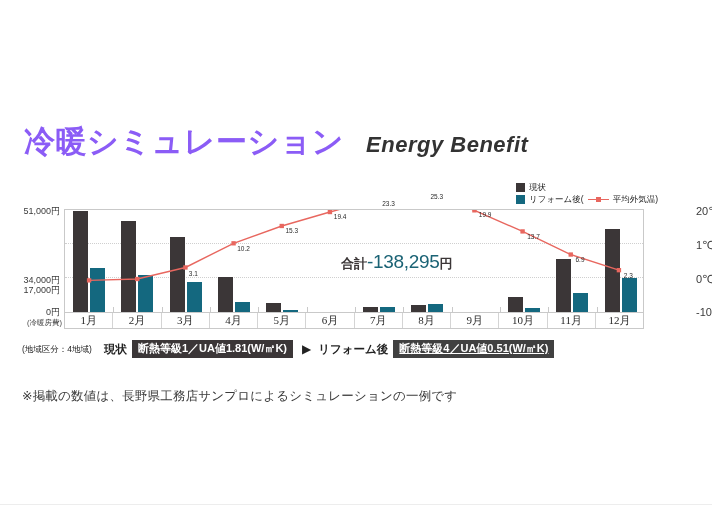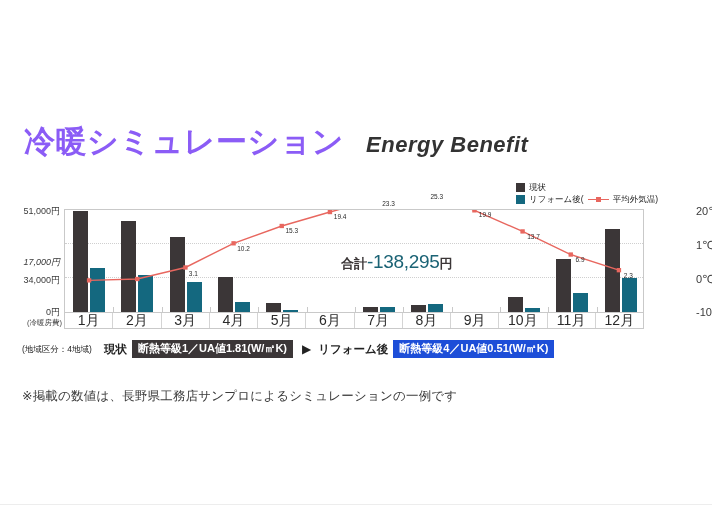--- a/index.html
+++ b/index.html
@@ -179,27 +179,28 @@
     top: 313px;
     width: 580px;
     height: 16px;
     border: 1px solid #c9c9c9;
     border-top: none;
     box-sizing: border-box;
     display: flex;
   }
   .month {
     flex: 1 1 0;
-    font-size: 14px;
+    font-size: 11px;
     color: #2a2a2a;
     display: flex;
     align-items: center;
     justify-content: center;
     border-right: 1px solid #d4d4d4;
     box-sizing: border-box;
+    font-family: Liberation Serif, serif;
   }
   .month:last-child { border-right: none; }
 
   
   .total {
     position: absolute;
     left: 341px;
     top: 252px;
     font-size: 16px;
     white-space: nowrap;
@@ -255,21 +256,21 @@
     margin-right: 5px;
   }
   .chip {
     font-size: 11px;
     font-weight: bold;
     color: #ffffff;
     padding: 3px 6px 4px 6px;
     line-height: 1;
   }
   .chip.dark { background: #3b3637; }
-  .chip.teal { background: #1d4ed8; }
+  .chip.teal { background: #404040; text-decoration: underline; }
   .arrow {
     font-size: 12px;
     color: #222222;
     margin: 0 7px 0 9px;
   }
 
   
   .footnote {
     position: absolute;
     left: 22px;
@@ -311,21 +312,21 @@
         <span class="seg"></span>
           <span class="dot"></span>
           <span class="seg"></span>
       </span>
       <span>平均外気温)</span>
     </div>
   </div>
 
   <div class="y-left" style="top:205px;">51,000円</div>
   <div class="y-left" style="top:239px;margin-top:35px;">34,000円</div>
-  <div class="y-left" style="top:256px;font-style:italic;">17,000円</div>
+  <div class="y-left" style="top:284px;">17,000円</div>
   <div class="y-left" style="top:306px;">0円</div>
   <div class="y-left-unit">(冷暖房費)</div>
 
   <div class="y-right" style="top:205px;">20℃</div>
   <div class="y-right" style="top:239px;">1℃</div>
   <div class="y-right" style="top:273px;">0℃</div>
   <div class="y-right" style="top:306px;">-10℃</div>
 
   <div class="chart">
     <div class="gridline" style="top:33.3px;"></div>

